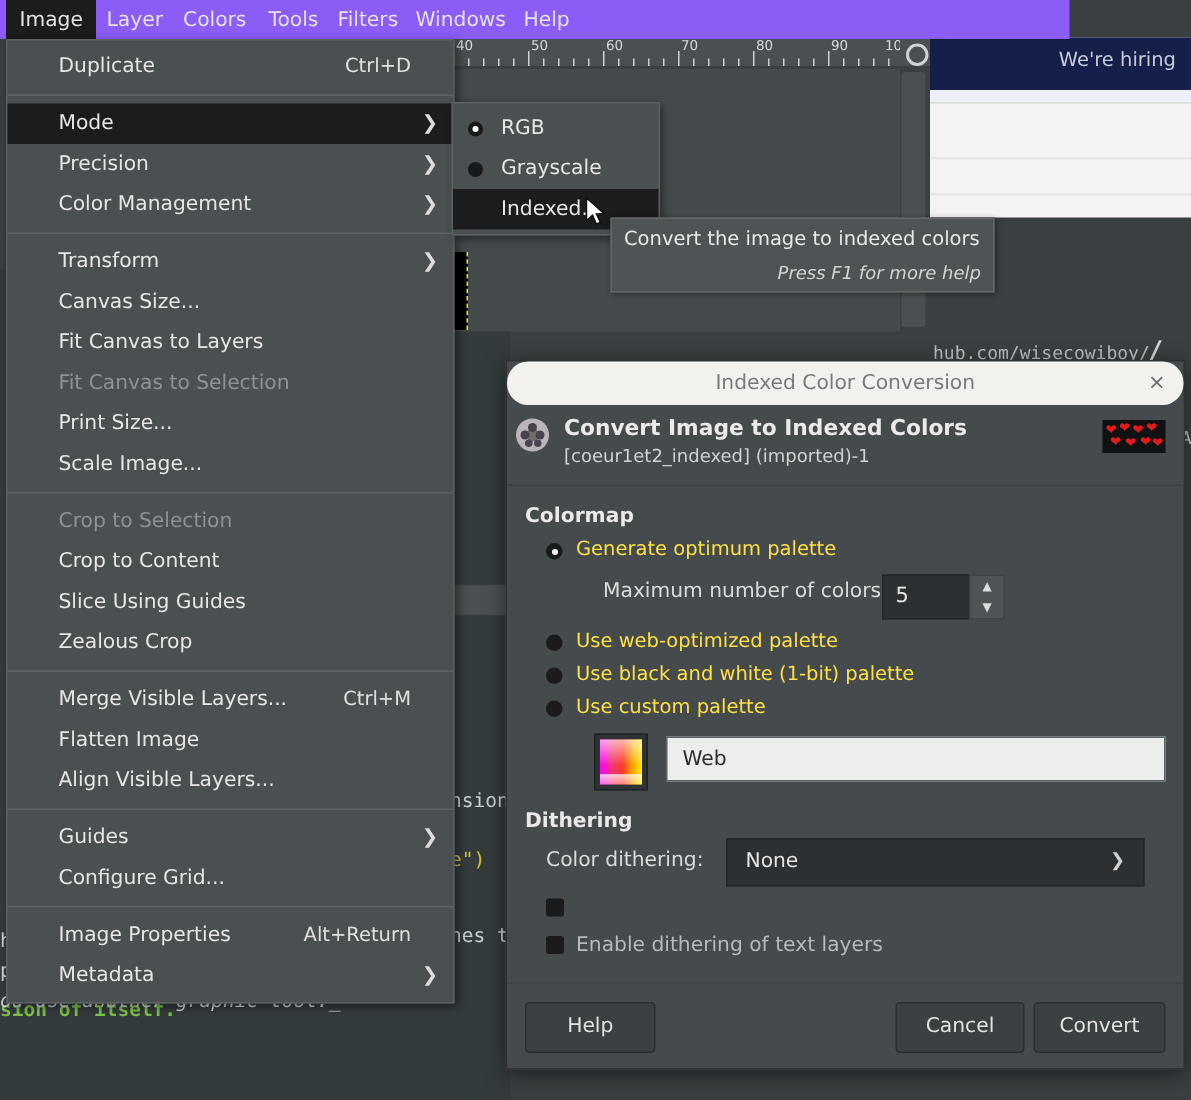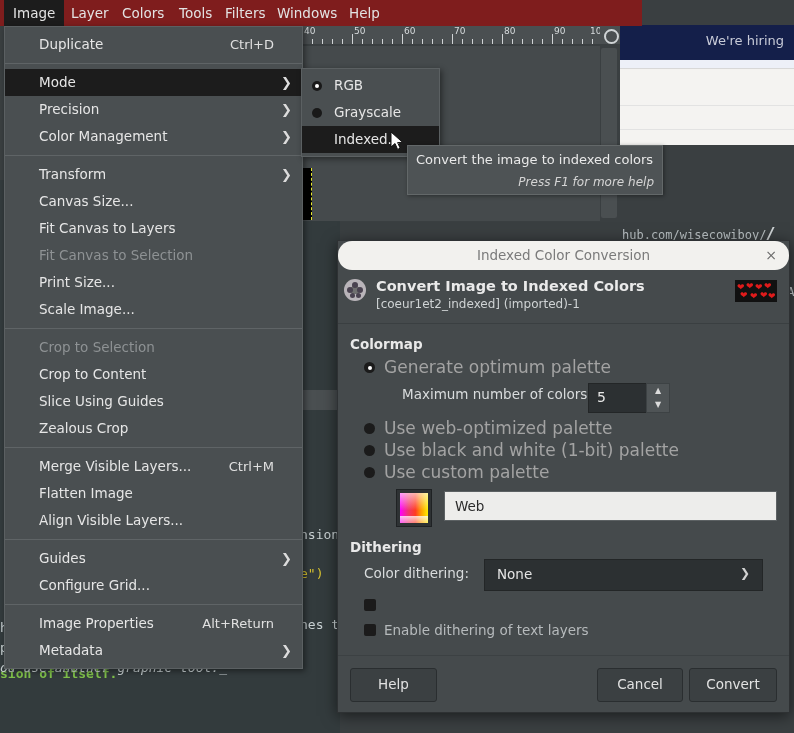--- a/index.html
+++ b/index.html
@@ -42,21 +42,21 @@
   .g{color:#7fc04a;}
   .y{color:#d6c130;}
   .i{font-style:italic;}
 
   .term-right{position:absolute;left:300px;top:180px;width:40px;height:553px;background:#333b3d;
         font-family:"DejaVu Sans Mono","Liberation Mono",monospace;font-size:13px;color:#c9d1d3;}
 
   .panel-strip{position:absolute;left:300px;top:390px;width:300px;height:20px;background:#4a4f51;}
 
   
-  #menubar{position:absolute;left:0;top:0;width:642px;height:26px;background:#7f1d1d;}
+  #menubar{position:absolute;left:0;top:0;width:713px;height:26px;background:#8b5cf6;}
   .mb-item{position:absolute;top:0;height:26px;line-height:26px;padding:0 9px;font-size:13.5px;color:#e3e3e3;cursor:default;}
   .mb-item.active{background:#1c1c1c;}
 
   
   #image-menu{position:absolute;left:4px;top:26px;width:297px;background:#4a4f51;
               border:1px solid #5b6062;box-shadow:2px 2px 6px rgba(0,0,0,.45);padding:4px 0;}
   .mi{position:relative;height:27px;line-height:27px;padding:0 12px 0 34px;font-size:13.5px;color:#e6e6e6;white-space:nowrap;cursor:default;}
   .mi.sel{background:#1c1c1c;}
   .mi.dis{color:#8e9294;}
   .mi .acc{position:absolute;right:28px;top:0;font-size:13px;color:#e0e0e0;}
@@ -90,21 +90,21 @@
   .wilber{position:absolute;left:344px;top:279px;width:22px;height:22px;border-radius:50%;
           background:radial-gradient(circle at 50% 50%, #6f6f6f 0 28%, #b9b4b9 28% 100%);}
   .wilber i{position:absolute;background:#4a4250;border-radius:50%;}
   #dlg-head .h1{margin-left:26px;font-size:14.5px;font-weight:bold;color:#eaeaea;line-height:20px;}
   #dlg-head .h2{margin-left:26px;font-size:12px;color:#cfd3d4;line-height:16px;}
   .thumb{position:absolute;right:12px;top:10px;width:42px;height:22px;background:#111;overflow:hidden;}
   .heart{position:absolute;color:#e01b1b;font-size:9px;line-height:9px;}
 
   #dlg-body{padding:10px 12px 0 12px;}
   .sect{font-size:13.5px;font-weight:bold;color:#e9e9e9;margin:2px 0 4px 0;}
-  .opt{position:relative;height:22px;line-height:22px;padding-left:34px;font-size:17px;color:#a3a3a3;white-space:nowrap;}
+  .opt{position:relative;height:22px;line-height:22px;padding-left:34px;font-size:13px;color:#fde047;white-space:nowrap;}
   .opt .rd{position:absolute;left:14px;top:6px;width:11px;height:11px;border-radius:50%;background:#1b1b1b;}
   .opt .rd.on::after{content:"";position:absolute;left:3.5px;top:3.5px;width:4px;height:4px;border-radius:50%;background:#fff;}
   .maxrow{position:relative;height:28px;margin:5px 0 6px 0;}
   .maxrow .lbl{position:absolute;left:52px;top:3px;font-size:13.5px;color:#d9dcdd;}
   .spin{position:absolute;left:238px;top:0;width:60px;height:28px;background:#2c3032;border:1px solid #232627;}
   .spin .val{padding:5px 0 0 8px;font-size:14px;color:#e8e8e8;}
   .spinbtns{position:absolute;left:296px;top:0;width:22px;height:28px;background:#4f5456;border:1px solid #3d4244;}
   .spinbtns .up,.spinbtns .dn{position:absolute;left:0;width:22px;height:13px;text-align:center;font-size:8px;color:#dcdcdc;line-height:13px;cursor:default;}
   .spinbtns .up{top:0;}
   .spinbtns .dn{top:14px;}

